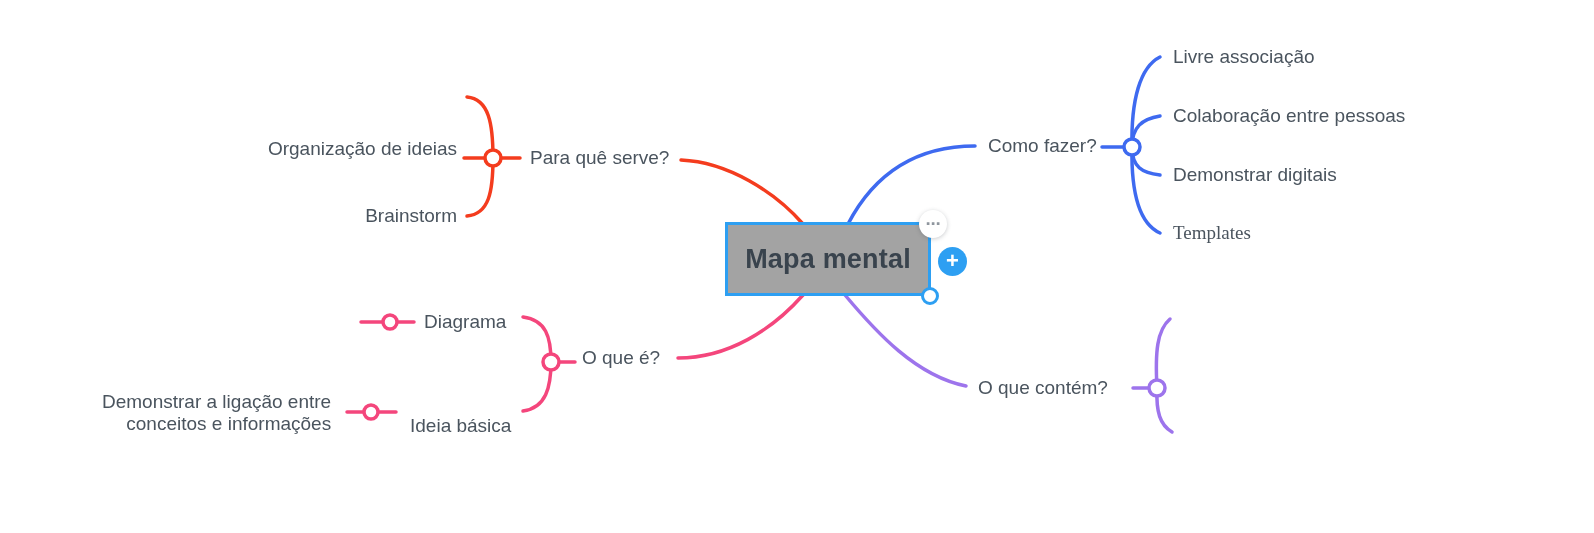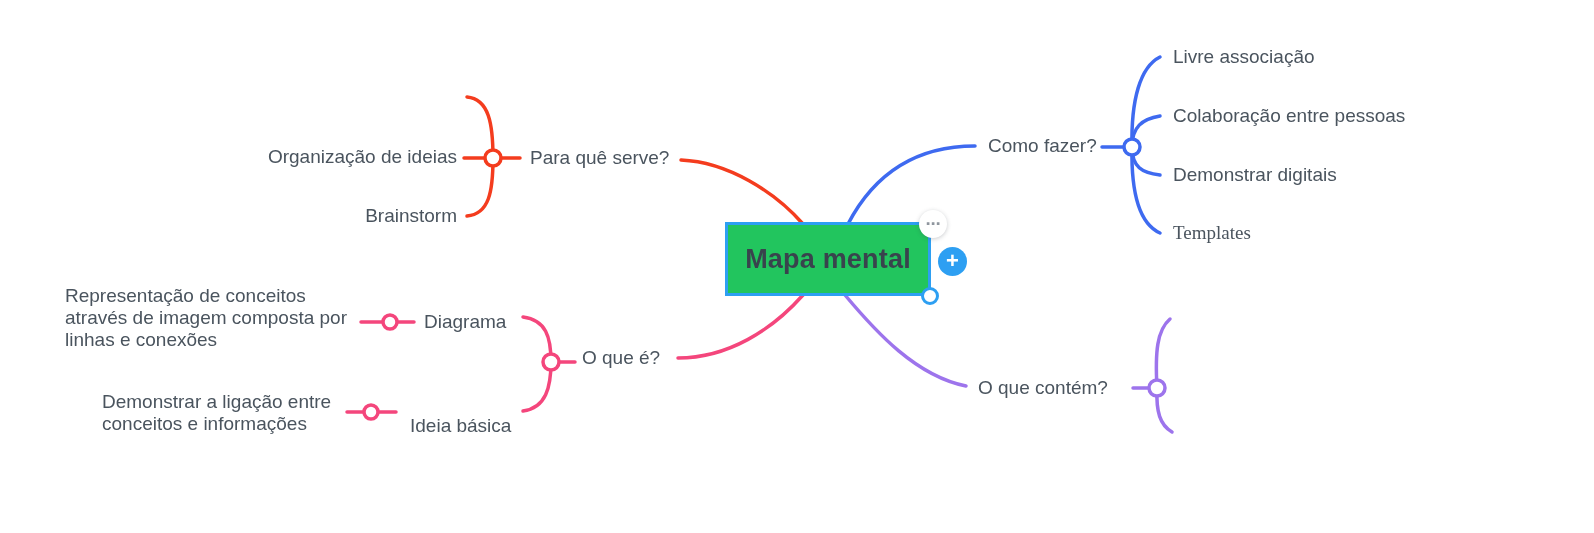--- a/index.html
+++ b/index.html
@@ -3,26 +3,26 @@
 <meta charset="utf-8">
 <style>
   html,body{margin:0;padding:0;background:#ffffff;}
   .canvas{
     position:relative;width:1594px;height:533px;background:#ffffff;
     font-family:"Liberation Sans","DejaVu Sans",sans-serif;overflow:hidden;
   }
   .canvas svg{position:absolute;left:0;top:0;z-index:1;}
   .lbl{
     position:absolute;z-index:2;font-size:19px;line-height:22px;color:#4A545E;
-    white-space:pre-line;transform:translateY(-50%);cursor:default;
+    white-space:pre-line;transform:translateY(-50%);cursor:default;text-align:right;
   }
   .lbl.r{text-align:right;}
   .center-node{
     position:absolute;left:725px;top:222px;width:206px;height:74px;box-sizing:border-box;
-    background:#22c55e;border:3.5px solid #2D9FF2;z-index:3;
+    background:#a3a3a3;border:3.5px solid #2D9FF2;z-index:3;
     display:flex;align-items:center;justify-content:center;
   }
   .center-title{font-size:27px;font-weight:700;color:#39434D;letter-spacing:0.2px;}
   .round-btn{
     position:absolute;border-radius:50%;display:flex;align-items:center;justify-content:center;
     z-index:4;box-sizing:border-box;cursor:pointer;
   }
   .more-btn{
     left:919px;top:210px;width:28px;height:28px;background:#ffffff;
     box-shadow:0 1px 4px rgba(60,70,80,0.28);color:#8F969E;font-size:15px;font-weight:700;
@@ -74,36 +74,33 @@
 
     <g fill="none" stroke-width="3.5" stroke-linecap="round">
       <path d="M 845 295 C 876 332 916 376 966 386" stroke="#9D74EC"></path>
       <path d="M 1133 388 L 1157 388" stroke="#9D74EC"></path>
       <path d="M 1157 388 C 1155 352 1157 330 1170 319" stroke="#9D74EC"></path>
       <path d="M 1157 388 C 1156 412 1160 425 1172 432" stroke="#9D74EC"></path>
       <circle cx="1157" cy="388" r="8" fill="#ffffff" stroke="#9D74EC"></circle>
     </g>
   </svg>
 
-  <div class="lbl r" style="right:1137px;top:157px;">Organização de ideias</div>
+  <div class="lbl r" style="right:1137px;top:149px;">Organização de ideias</div>
   <div class="lbl r" style="right:1137px;top:216px;">Brainstorm</div>
   <div class="lbl" style="left:530px;top:158px;">Para quê serve?</div>
 
   <div class="lbl" style="left:988px;top:146px;">Como fazer?</div>
   <div class="lbl" style="left:1173px;top:57px;">Livre associação</div>
   <div class="lbl" style="left:1173px;top:116px;">Colaboração entre pessoas</div>
   <div class="lbl" style="left:1173px;top:175px;">Demonstrar digitais</div>
   <div class="lbl" style="left:1173px;top:233px;font-family:Liberation Serif, serif;">Templates</div>
 
   <div class="lbl" style="left:582px;top:358px;">O que é?</div>
   <div class="lbl" style="left:424px;top:322px;">Diagrama</div>
   <div class="lbl" style="left:410px;top:412px;margin-top:14px;">Ideia básica</div>
-  <div class="lbl" style="left:65px;top:318px;">Representação de conceitos
-através de imagem composta por
-linhas e conexões</div>
   <div class="lbl" style="left:102px;top:413px;">Demonstrar a ligação entre
 conceitos e informações</div>
 
   <div class="lbl" style="left:978px;top:388px;">O que contém?</div>
 
   <div class="center-node">
     <span class="center-title">Mapa mental</span>
   </div>
   <div class="round-btn more-btn">
     <span>⋯</span>

